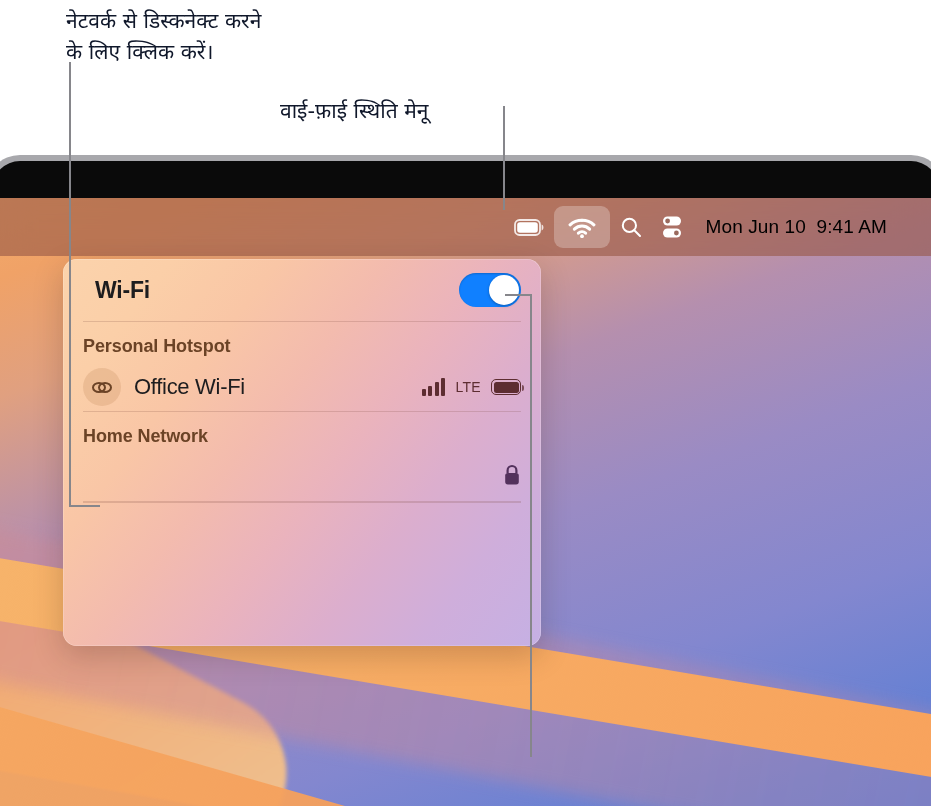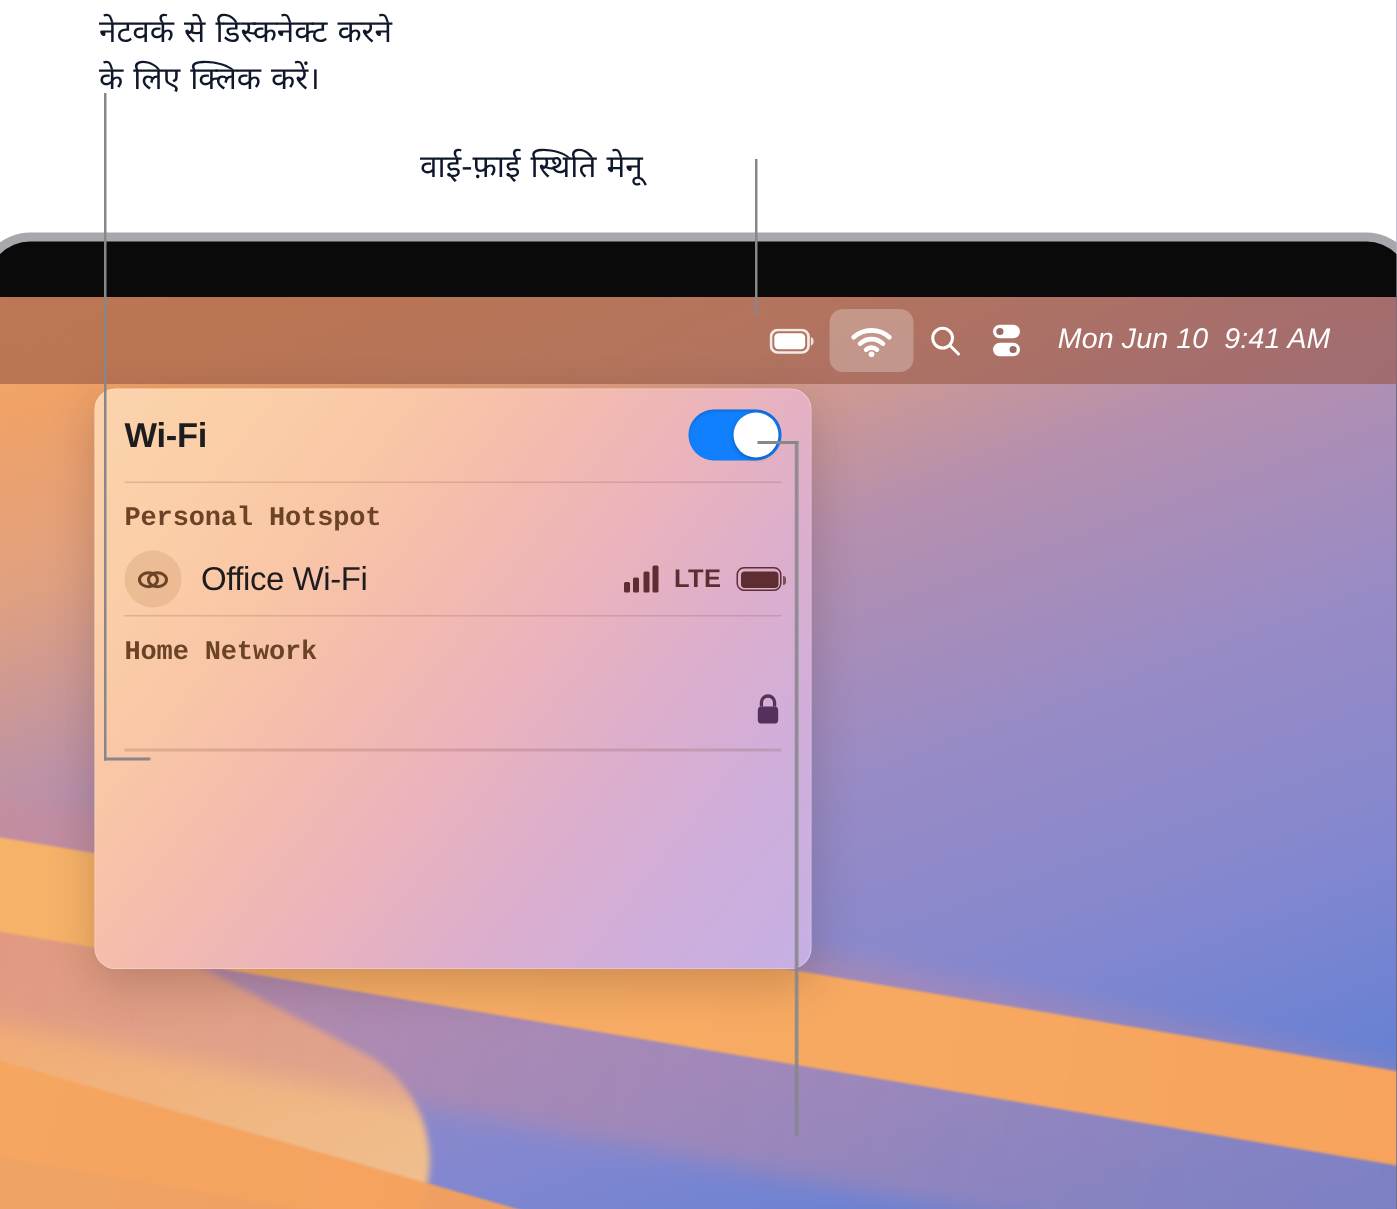--- a/index.html
+++ b/index.html
@@ -106,22 +106,22 @@
     padding-right:44px; box-sizing:border-box;
     gap:0px;
   }
   .mb-item{
     display:flex; align-items:center; justify-content:center;
     height:42px; padding:0 10px; border-radius:9px;
     color:#ffffff;
   }
   #menubar-wifi{ background:rgba(255,255,255,.26); padding:0 14px; }
   #menubar-clock{
-    color:#ffffff; font-size:19px; letter-spacing:.1px;
-    padding-left:14px; white-space:pre;font-style:italic;
+    color:#000000; font-size:19px; letter-spacing:.1px;
+    padding-left:14px; white-space:pre;
   }
 
   
   #wifi-panel{
     position:absolute; left:63px; top:61px;
     width:478px; height:387px;
     border-radius:14px;
     background:linear-gradient(128deg,
         #fbd3ac 0%, #fbcfa8 14%, #f9c6a6 28%,
         #f3bbae 42%, #eab3bd 56%, #dcaecd 70%,
@@ -132,55 +132,55 @@
   }
   .panel-row{
     position:relative; display:flex; align-items:center;
     padding:0 20px; box-sizing:border-box;justify-content:center;
   }
   .divider{
     height:1px; background:rgba(120,70,60,.20);
     margin:0 20px;
   }
   #row-wifi-title{ height:62px; justify-content:space-between; }
-  #wifi-title-text{ font-size:23px; font-weight:bold; letter-spacing:-.2px; }
+  #wifi-title-text{ font-size:23px; font-weight:bold; letter-spacing:-.2px;margin-left:12px; }
 
   .toggle{
     width:62px; height:34px; border-radius:17px;
     background:#1080ff; position:relative;
     box-shadow:0 1px 2px rgba(0,0,0,.2) inset;
   }
   .toggle .knob{
     position:absolute; top:2px; right:2px;
     width:30px; height:30px; border-radius:50%;
     background:#fff; box-shadow:0 1px 3px rgba(0,0,0,.3);
   }
 
   .section-header{
     font-size:18px; font-weight:bold; color:#6b4326;
-    padding:14px 20px 6px 20px; letter-spacing:-.1px;font-family:Liberation Mono, monospace;
+    padding:14px 20px 6px 20px; letter-spacing:-.1px;
   }
   .network-row{ height:48px; }
   .network-name{ font-size:22px; letter-spacing:-.3px; }
   .row-left{ display:flex; align-items:center; gap:13px; }
   .row-right{ margin-left:auto; display:flex; align-items:center; gap:10px; }
 
   .hotspot-icon{
     width:38px; height:38px; border-radius:50%;
     background:rgba(170,110,60,.18);
     display:flex; align-items:center; justify-content:center;
   }
   .wifi-badge{
     width:38px; height:38px; border-radius:50%;
     background:#1080ff;
     display:flex; align-items:center; justify-content:center;
   }
   .bars{ display:flex; align-items:flex-end; gap:2.5px; height:18px; }
   .bars i{ display:block; width:4px; background:#5d2d31; border-radius:1px; }
-  .lte{ font-size:17px; color:#5d2d31; font-weight:700; letter-spacing:.3px; }
+  .lte{ font-size:14px; color:#5d2d31; font-weight:400; letter-spacing:.3px; }
   .mini-batt{
     width:30px; height:16px; border:1.6px solid #5d2d31; border-radius:5px;
     position:relative; box-sizing:border-box; padding:1.5px;
   }
   .mini-batt span{ display:block; height:100%; width:100%; background:#5d2d31; border-radius:2.5px; }
   .mini-batt:after{
     content:""; position:absolute; right:-4px; top:4.5px;
     width:2.4px; height:6px; background:#5d2d31; border-radius:0 2px 2px 0; opacity:.75;
   }
 

